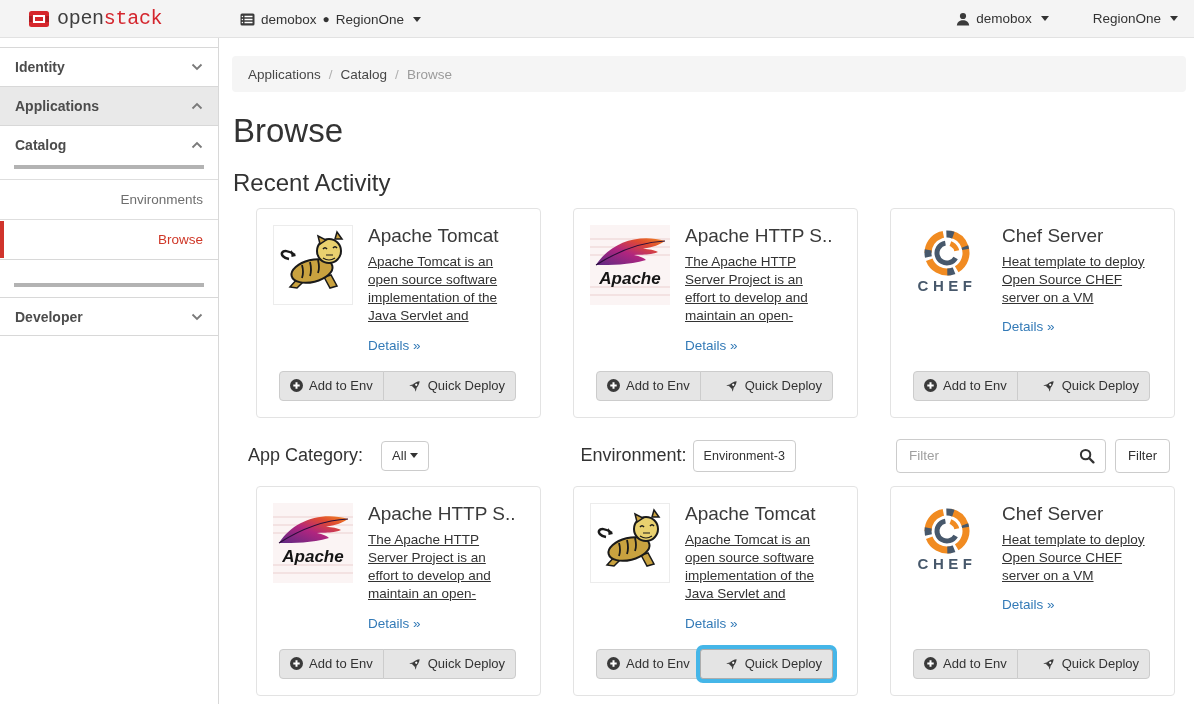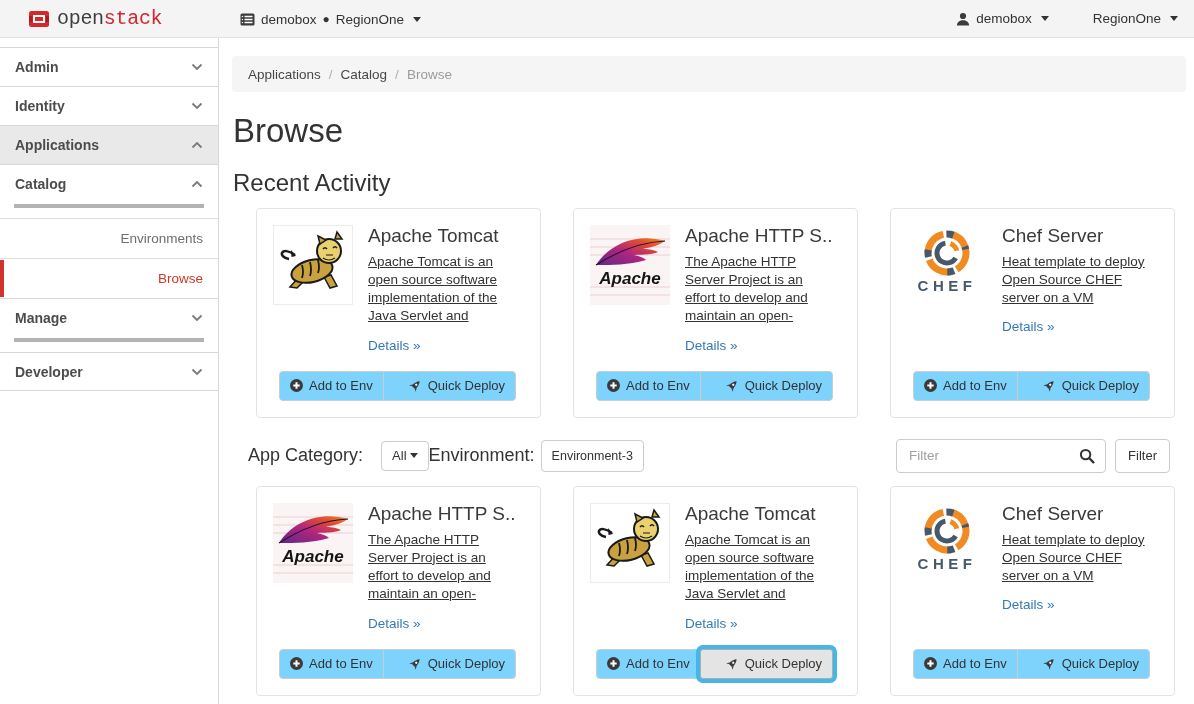--- a/index.html
+++ b/index.html
@@ -73,42 +73,42 @@
     background:#fff; padding:16px; position:relative;
   }
   .card-top { display:flex; gap:15px; }
   .logo-box { width:80px; height:80px; flex:none; }
   .logo-box svg { display:block; }
   .card-title { font-size:19px; color:#3a3a3a; margin:0 0 5px; line-height:1.2; }
   .card-desc { font-size:13.5px; line-height:1.35; color:#333; width:152px;text-decoration:underline; }
   .details-link { display:inline-block; margin-top:12px; color:#337ab7; font-size:13.5px; text-decoration:none; cursor:pointer; }
   .card-actions { position:absolute; right:24px; bottom:16px; display:flex; }
   .btn {
-    display:flex; align-items:center; gap:6px; background:#7dd3fc; border:1px solid #ccc;
+    display:flex; align-items:center; gap:6px; background:#e5e5e5; border:1px solid #ccc;
     color:#333; font-size:13px; padding:0 10px; height:30px; cursor:pointer;
     font-family:"Liberation Sans", sans-serif; white-space:nowrap;
   }
   .btn-left { border-radius:4px 0 0 4px; }
   .btn-right { border-radius:0 4px 4px 0; margin-left:-1px;padding-left:24px; }
   .btn.hl {
     background:#e4e4e4; border-color:#adadad; border-radius:3px;
     box-shadow:0 0 0 4px #45b6e8; position:relative; z-index:1;
   }
   .ico { display:flex; align-items:center; }
   
   .filter-bar { display:flex; align-items:center; margin:21px 0 0 16px; height:34px; }
   .flabel { font-size:18px; color:#333; }
   .btn-sm {
     background:#fff; border:1px solid #ccc; border-radius:4px; height:30px; padding:0 10px;
     font-size:13px; color:#333; display:flex; align-items:center; cursor:pointer;
     font-family:"Liberation Sans", sans-serif;
     text-align:center;
   }
   .cat-btn { margin-left:18px; }
-  .env-label { }
+  .env-label { margin-left:152px; }
   .env-btn { margin-left:6px; font-size:12.5px; height:32px; }
   .search-wrap { margin-left:auto; position:relative; }
   .search-input {
     width:210px; height:34px; border:1px solid #ccc; border-radius:4px;
     padding:0 34px 0 12px; font-size:13.5px; color:#555;
     font-family:"Liberation Sans", sans-serif; outline:none;
   }
   .search-input::placeholder { color:#a0a0a0; }
   .search-ico { position:absolute; right:11px; top:9px; cursor:pointer; }
   .filter-btn { margin-left:9px; margin-right:16px; height:34px; padding:0 12px; }
@@ -150,26 +150,20 @@
     </div>
     <div class="top-item">
       <span>RegionOne</span>
       <span class="caret"></span>
     </div>
   </div>
 </div>
 
 <div class="sidebar">
   <div class="side-row">
-    <span>Admin</span>
-    <svg width="12" height="8" viewBox="0 0 12 8">
-        <polyline points="1.5,1.5 6,6 10.5,1.5" stroke="#7a7a7a" stroke-width="1.8" fill="none"></polyline>
-      </svg>
-  </div>
-  <div class="side-row">
     <span>Identity</span>
     <svg width="12" height="8" viewBox="0 0 12 8">
         <polyline points="1.5,1.5 6,6 10.5,1.5" stroke="#7a7a7a" stroke-width="1.8" fill="none"></polyline>
       </svg>
   </div>
   <div class="side-row open-section">
     <span>Applications</span>
     <svg width="12" height="8" viewBox="0 0 12 8">
         <polyline points="1.5,6.5 6,2 10.5,6.5" stroke="#7a7a7a" stroke-width="1.8" fill="none"></polyline>
       </svg>
@@ -183,26 +177,20 @@
     </div>
     <div class="side-hr"></div>
   </div>
   <div class="side-sub">
     <span>Environments</span>
   </div>
   <div class="side-sub active">
     <span>Browse</span>
   </div>
   <div class="side-group">
-    <div class="side-group-label">
-      <span>Manage</span>
-      <svg width="12" height="8" viewBox="0 0 12 8">
-          <polyline points="1.5,1.5 6,6 10.5,1.5" stroke="#7a7a7a" stroke-width="1.8" fill="none"></polyline>
-        </svg>
-    </div>
     <div class="side-hr"></div>
   </div>
   <div class="side-row side-bottom" style="border-bottom:1px solid #d8d8d8;">
     <span>Developer</span>
     <svg width="12" height="8" viewBox="0 0 12 8">
         <polyline points="1.5,1.5 6,6 10.5,1.5" stroke="#7a7a7a" stroke-width="1.8" fill="none"></polyline>
       </svg>
   </div>
 </div>
 

